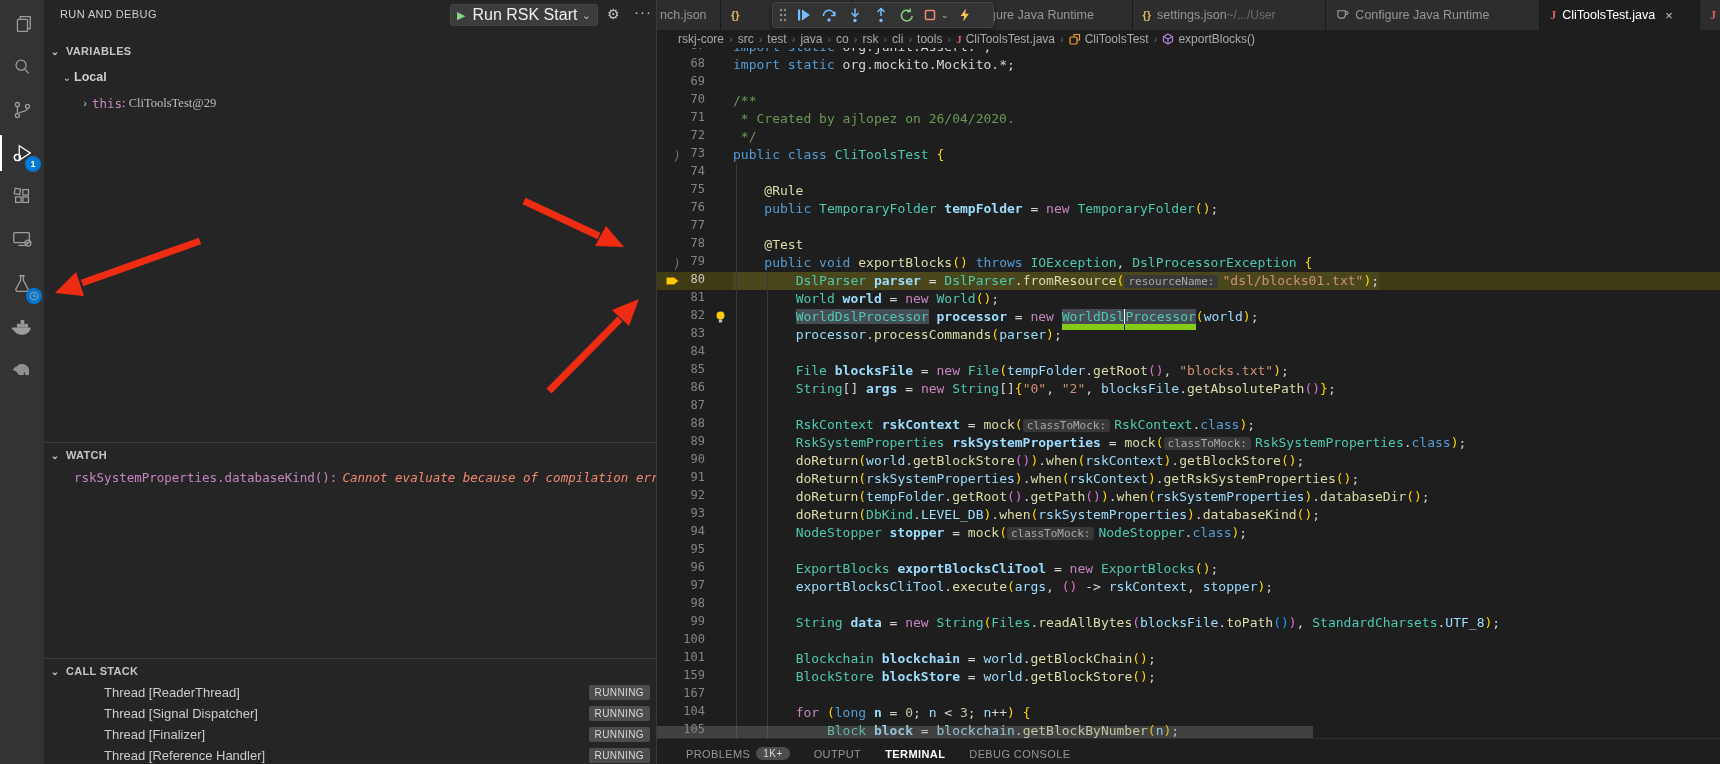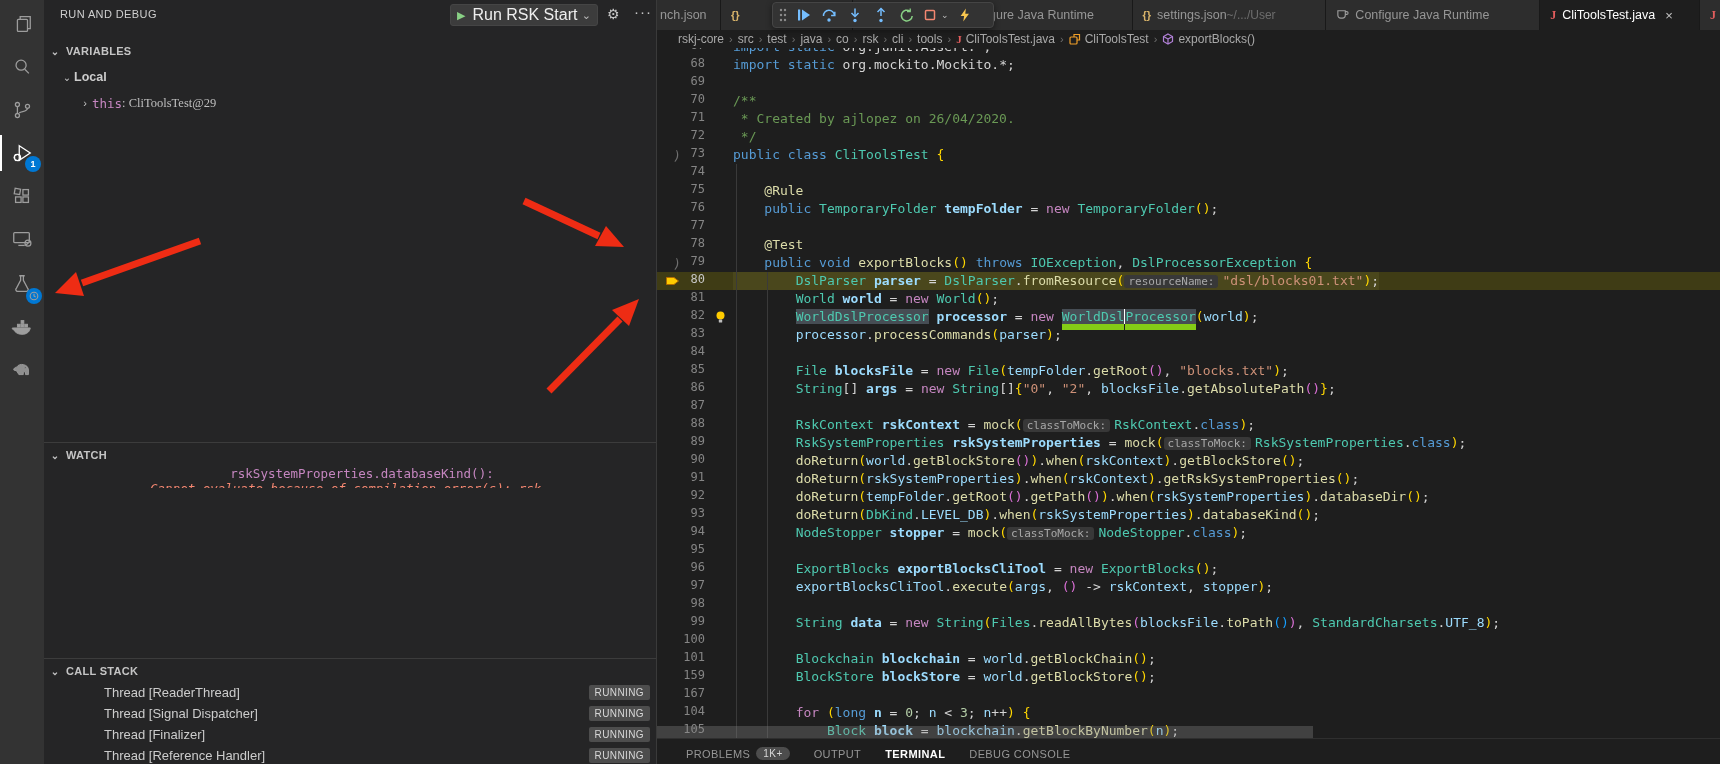--- a/index.html
+++ b/index.html
@@ -33,21 +33,21 @@
   .sect-header { position:absolute; left:0; width:612px; height:22px; display:flex; align-items:center; gap:4px;
     padding-left:4px; font-size:11px; font-weight:bold; color:#c5c5c5; letter-spacing:.3px; }
   .sect-header .tw { color:#c5c5c5; font-size:10px; width:14px; text-align:center; }
   .tree-row { position:absolute; left:0; width:612px; height:22px; display:flex; align-items:center; font-size:13px; color:#cccccc; cursor:pointer; }
   .divider-h { position:absolute; left:0; width:612px; height:1px; background:#3c3c3c; }
 
   .var-this-name { color:#c586c0; }
   .var-this-val { color:#bfbfbf; }
   .watch-expr { color:#c586c0; font-family:"DejaVu Sans Mono", monospace; font-size:12.5px; }
   .watch-err { color:#f48771; font-style:italic; font-family:"DejaVu Sans Mono", monospace; font-size:12.5px; margin-left:5px; }
-  .watch-row-clip { overflow:hidden; white-space:nowrap; padding-right:6px;flex-direction:column; }
+  .watch-row-clip { overflow:hidden; white-space:nowrap; padding-right:6px; }
 
   .cs-row { position:absolute; left:0; width:612px; height:21px; display:flex; align-items:center; font-size:13px; color:#cccccc; cursor:pointer; }
   .cs-name { margin-left:60px; }
   .cs-badge { position:absolute; right:6px; top:3px; background:#4d4d4d; color:#d7d7d7; font-size:10px;
     padding:2px 6px; border-radius:2px; letter-spacing:.4px; }
 
   
   .editor { position:absolute; left:656px; top:0; width:1064px; height:764px; background:#1e1e1e; border-left:1px solid #3a3a3a; }
 
   

